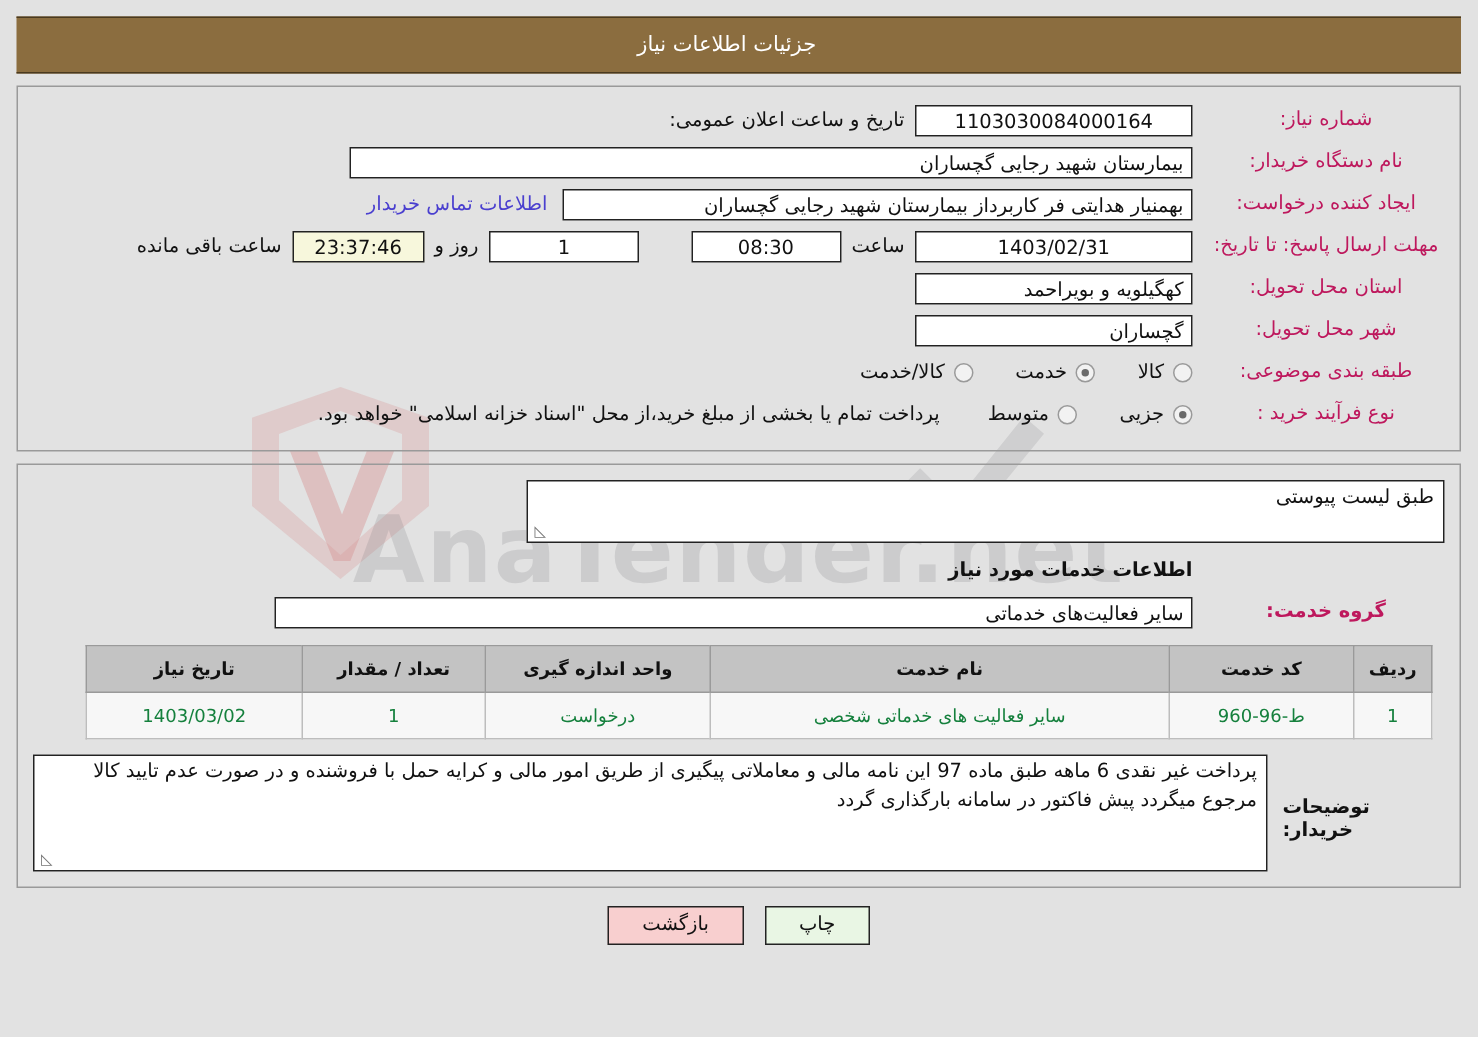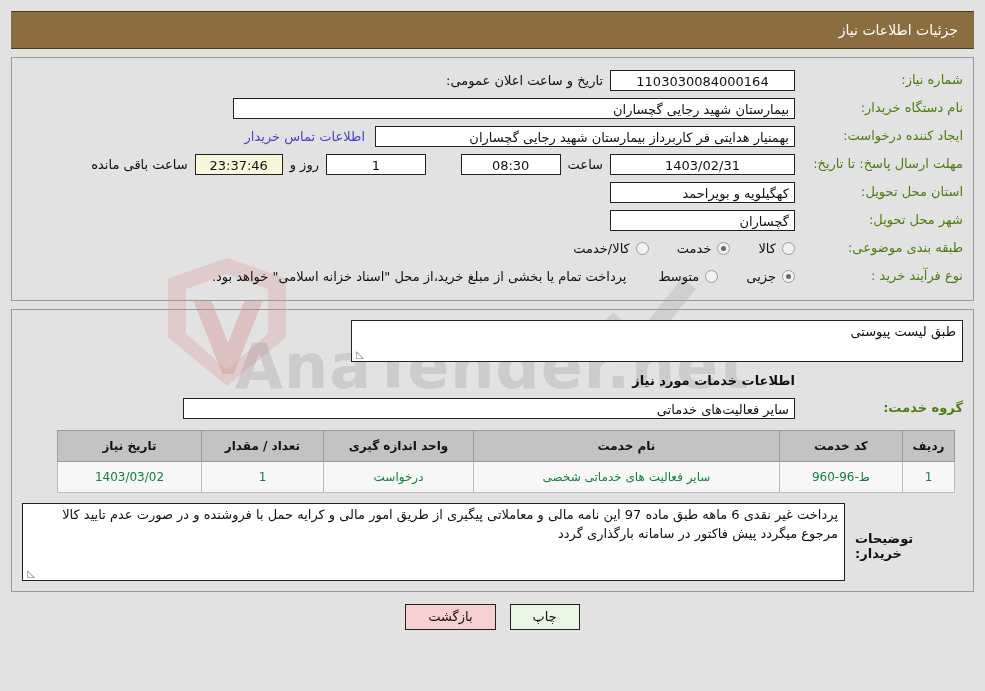--- a/index.html
+++ b/index.html
@@ -82,21 +82,21 @@
   .titlebar {
     position: relative;
     z-index: 2;
     height: 38px;
     margin: 11px 11px 0 11px;
     background: #8b6d3f;
     border-top: 1px solid #4a3a1f;
     border-bottom: 1px solid #4a3a1f;
     display: flex;
     align-items: center;
-    justify-content: flex-start;
+    justify-content: center;
     box-sizing: border-box;
     padding-right: 16px;
   }
   .titlebar .title-text {
     color: #ffffff;
     font-size: 14px;
     font-weight: normal;
   }
 
   
@@ -115,24 +115,24 @@
   .frow {
     display: flex;
     align-items: center;
     justify-content: flex-start;
     margin-bottom: 4px;
     min-height: 24px;
   }
   .flabel {
     width: 168px;
     flex: 0 0 168px;
-    text-align: right;
+    text-align: center;
     padding-left: 10px;
     font-size: 13px;
-    color: #4d7c0f;
+    color: #be185d;
     box-sizing: border-box;
     line-height: 1.35;
   }
   .flabel.two-line { line-height: 1.2; }
 
   .fval {
     display: flex;
     align-items: center;
     flex: 1 1 auto;
     justify-content: flex-start;

